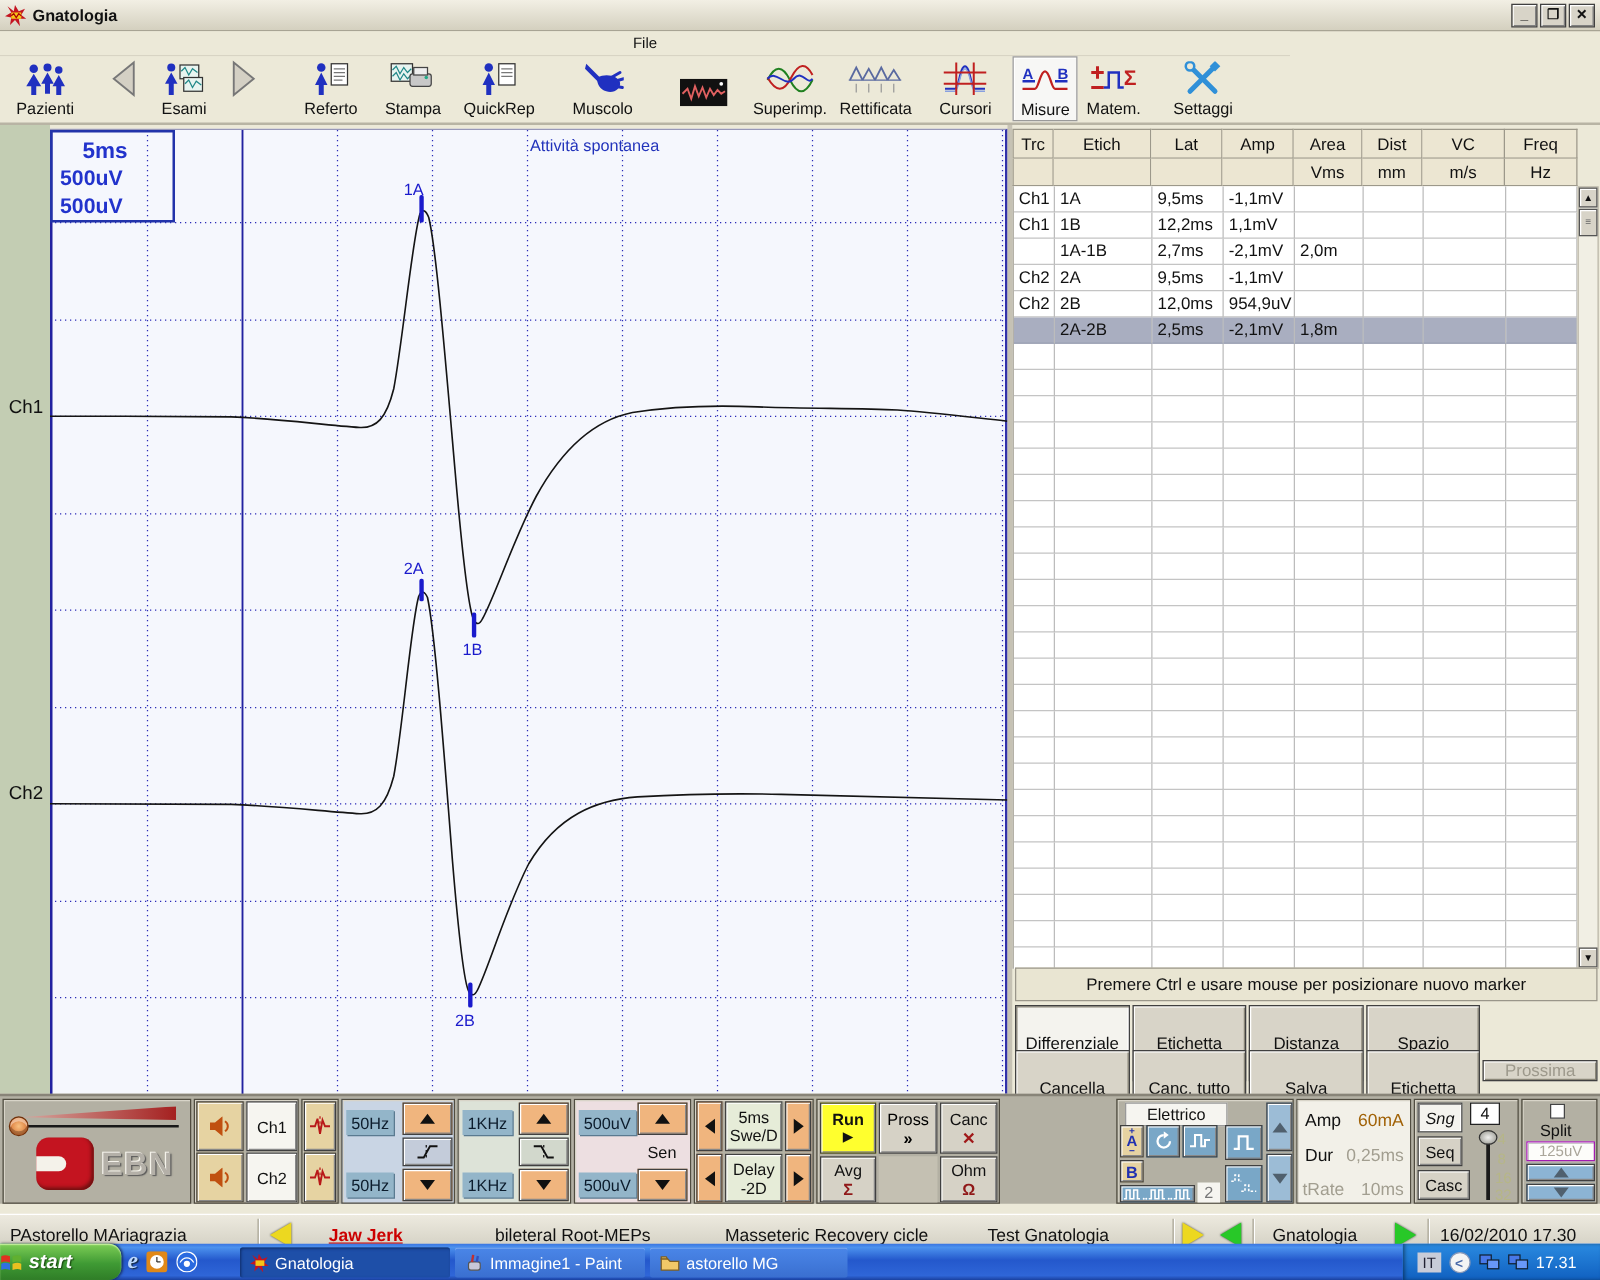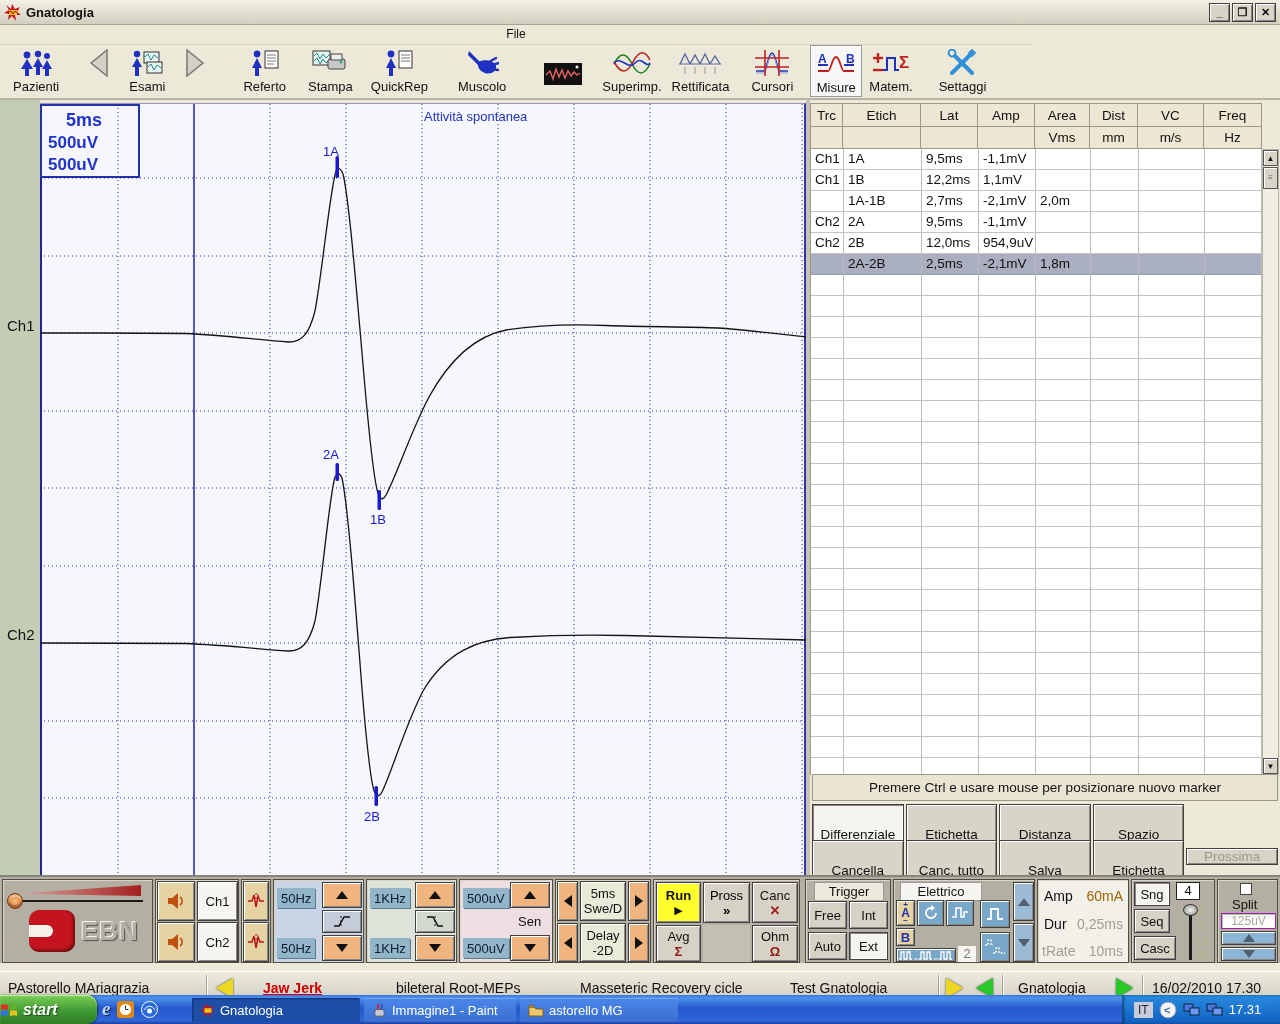--- a/index.html
+++ b/index.html
@@ -78,21 +78,21 @@
   .mbtn.disabled { color:#9d998c;margin-top:44px; }
 
   
   .controlbar { position:absolute; left:0; top:875px; width:1280px; height:88px;
     background:#b3b0a3; border-top:2px solid #888478; }
   .grp { position:absolute; top:2px; height:84px; border:1px solid #504c40;
     box-shadow:inset 1px 1px 0 #d8d4c8; background:#b3b0a3; }
   .b3 { background:#d6d2c6; border:1px solid #404040;
     box-shadow:inset 1px 1px 0 #fff, inset -1px -1px 0 #888;
     display:flex; align-items:center; justify-content:center; position:absolute; }
-  .b3.pressed { background:#f4f3ee; box-shadow:inset 1px 1px 0 #888, inset -1px -1px 0 #fff; }
+  .b3.pressed { background:#f4f3ee; box-shadow:inset 1px 1px 0 #888, inset -1px -1px 0 #fff;font-style:italic; }
   .tanbtn { background:#e6d3a2; }
   .orangebtn { background:#f0b57e; }
   .bluebtn { background:#79a7c7; }
   .chip { position:absolute; background:#93b5c9; color:#0c1c2c; font-size:13px;
     padding:3px 4px 2px; box-shadow:1px 1px 0 #5a7a90; white-space:nowrap; }
   .tri-up { width:0; height:0; border-left:6px solid transparent; border-right:6px solid transparent; border-bottom:8px solid #111; }
   .tri-dn { width:0; height:0; border-left:6px solid transparent; border-right:6px solid transparent; border-top:8px solid #111; }
   .tri-lf { width:0; height:0; border-top:6px solid transparent; border-bottom:6px solid transparent; border-right:8px solid #111; }
   .tri-rt { width:0; height:0; border-top:6px solid transparent; border-bottom:6px solid transparent; border-left:8px solid #111; }
   .twolab { display:flex; flex-direction:column; align-items:center; line-height:15px; font-size:13px; }
@@ -912,28 +912,20 @@
       </div>
     <div style="position:absolute; left:49px; top:45px; width:47px; height:37px; background:#c4c0b2"></div>
     <div class="b3" style="left:98px; top:45px; width:46px; height:37px">
       <div class="twolab">
           <span>Ohm</span>
         <span style="color:#901818; font-weight:bold">Ω</span>
         </div>
       </div>
   </div>
 
-  <div class="grp" style="left:805px; width:86px">
-    <div style="position:absolute; left:8px; top:2px; width:70px; text-align:center; background:#ece9dc;
-      border:1px solid #999; border-bottom:none; padding:1px 0">Trigger</div>
-    <div class="b3" style="left:2px; top:21px; width:39px; height:28px">Free</div>
-    <div class="b3" style="left:43px; top:21px; width:39px; height:28px">Int</div>
-    <div class="b3" style="left:2px; top:52px; width:39px; height:28px">Auto</div>
-    <div class="b3 pressed" style="left:43px; top:52px; width:39px; height:28px">Ext</div>
-  </div>
 
   <div class="grp" style="left:893px; width:142px">
     <div style="position:absolute; left:6px; top:2px; width:82px; text-align:center; background:#f6f5f0;
       border:1px solid #999; padding:1px 0">Elettrico</div>
     <div class="b3 tanbtn" style="left:2px; top:20px; width:19px; height:26px; color:#2030b0; font-weight:bold">
       <div style="font-size:12px; line-height:8px; text-align:center"><div style="font-size:8px">+</div><span>A</span><div style="font-size:8px">−</div></div>
       </div>
     <div class="b3 bluebtn" style="left:23px; top:20px; width:27px; height:26px">
       <svg width="16" height="16" viewBox="0 0 16 16">
         <path d="M13,8 A5,5 0 1 1 8,3" stroke="#fff" fill="none" stroke-width="1.8"></path>

